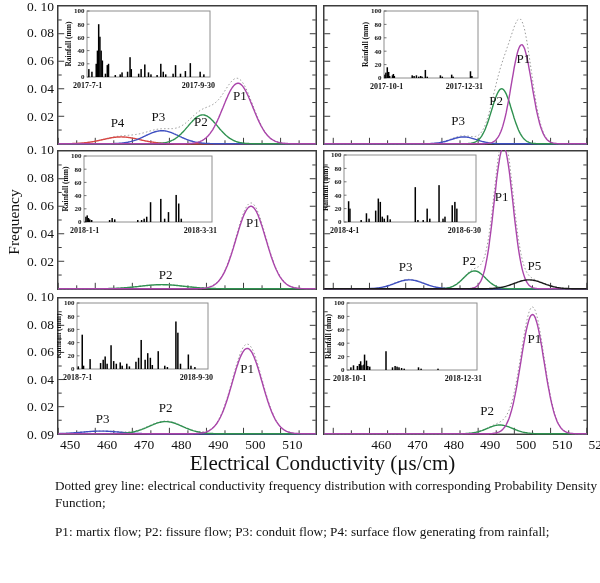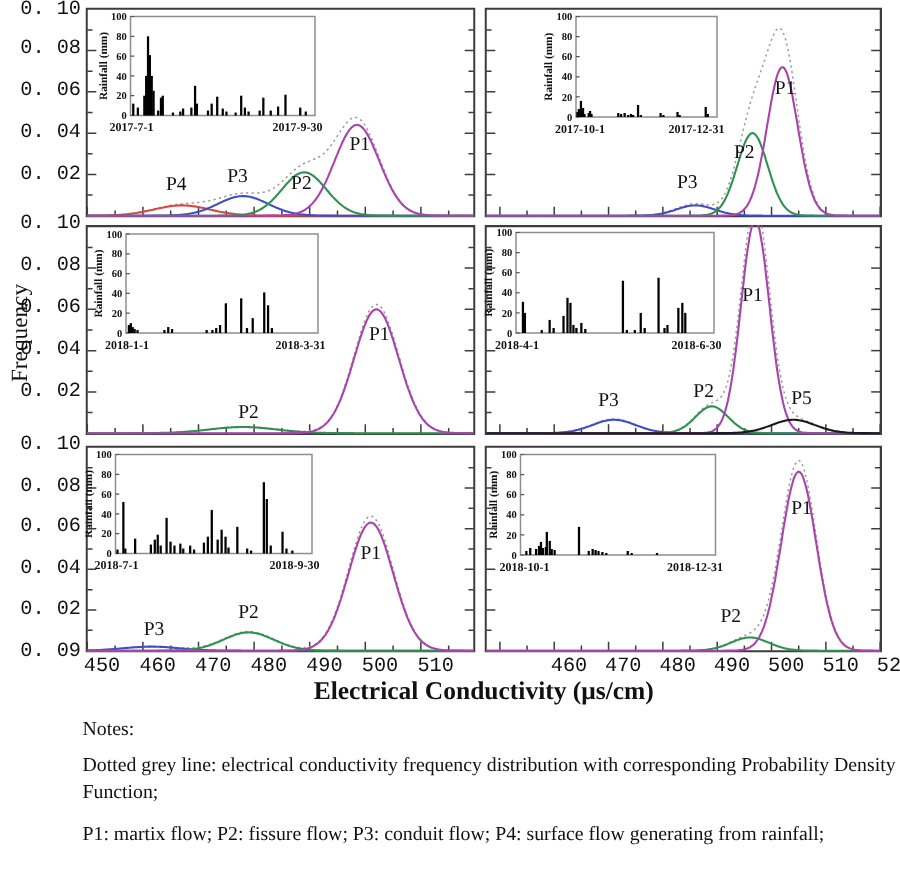--- a/index.html
+++ b/index.html
@@ -2,26 +2,26 @@
 <html><head>
 <meta charset="utf-8">
 <style>
   html,body{margin:0;padding:0;background:#ffffff;}
   .page{position:relative;width:600px;height:583px;background:#fff;
         font-family:"Liberation Serif",serif;color:#111;overflow:hidden;}
   .figure{position:absolute;left:0;top:0;width:600px;height:478px;}
   .panel{position:absolute;}
   .panel svg{display:block;overflow:hidden;}
   svg text{font-family:"Liberation Serif",serif;}
-  .tick-label{position:absolute;font-size:13.5px;color:#111;line-height:16px;font-family:Liberation Mono, monospace;}
+  .tick-label{position:absolute;font-size:13.5px;color:#111;line-height:16px;}
   .y-tick{left:8px;width:46px;text-align:right;}
   .x-tick{width:44px;text-align:right;top:437px;}
   .y-title{position:absolute;left:-51px;top:213px;width:130px;height:18px;
            text-align:center;font-size:15.5px;transform:rotate(-90deg);}
-  .x-title{position:absolute;left:57px;top:451px;width:531px;text-align:center;font-size:17px;font-weight:bold;}
+  .x-title{position:absolute;left:57px;top:451px;width:531px;text-align:center;font-size:21px;}
   .notes{position:absolute;left:55px;top:477px;width:545px;font-size:13.2px;line-height:1.32;}
   .notes p{margin:0 0 7px 0;}
   .notes p.pgap{margin-top:11px;}
 </style>
 </head>
 <body>
 
 <div class="page">
   <div class="figure">
     <div class="y-title">Frequency</div>
@@ -563,18 +563,17 @@
       <div class="tick-label y-tick" style="top: 226px;">0. 04</div>
       <div class="tick-label y-tick" style="top: 254px;">0. 02</div>
       <div class="tick-label y-tick" style="top: 289px;">0. 10</div>
       <div class="tick-label y-tick" style="top: 316.6px;">0. 08</div>
       <div class="tick-label y-tick" style="top: 344.2px;">0. 06</div>
       <div class="tick-label y-tick" style="top: 371.8px;">0. 04</div>
       <div class="tick-label y-tick" style="top: 399.4px;">0. 02</div>
       <div class="tick-label y-tick" style="top: 427px;">0. 09</div>
     </div>
   <div class="notes">
-    <p>Notes:</p>
     <p>Dotted grey line: electrical conductivity frequency distribution with corresponding Probability Density Function;</p>
     <p class="pgap">P1: martix flow; P2: fissure flow; P3: conduit flow; P4: surface flow generating from rainfall;</p>
 
   </div>
 </div>
 
 </body></html>

